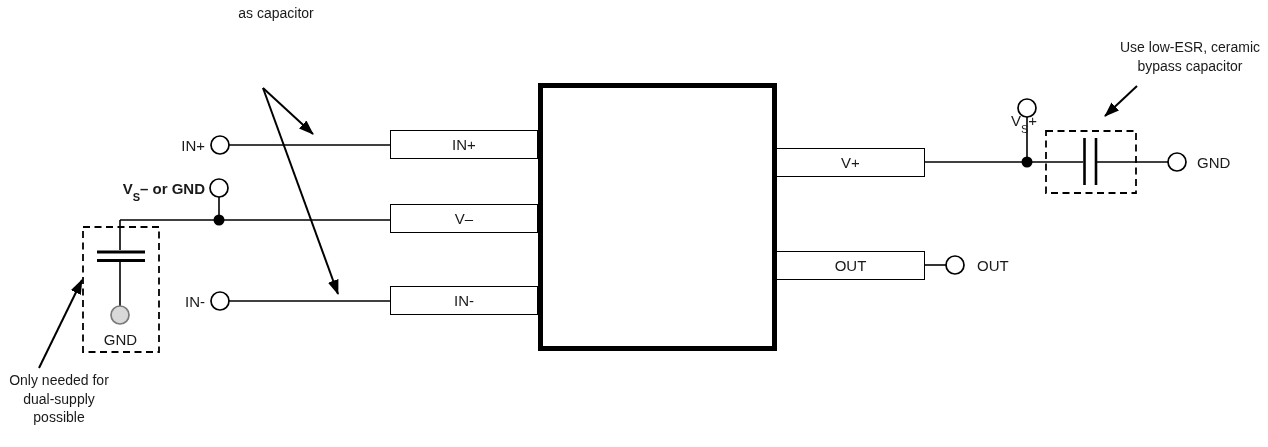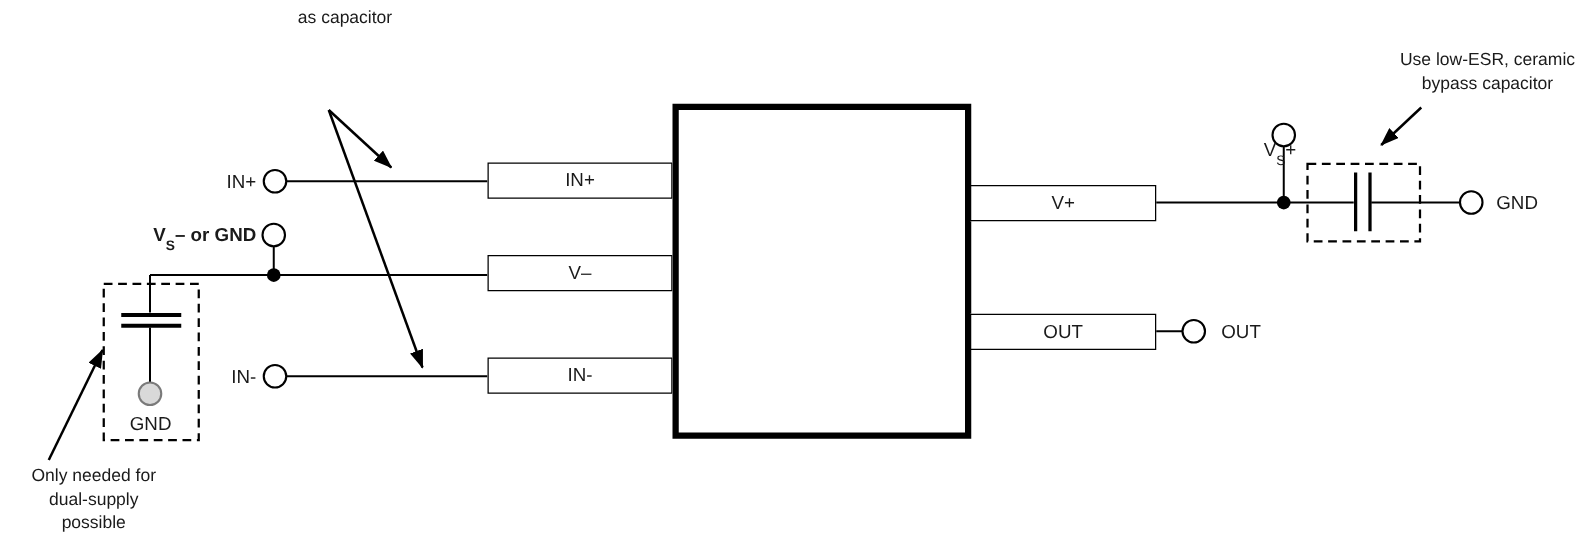--- a/index.html
+++ b/index.html
@@ -129,21 +129,21 @@
 
   <div class="note" style="left:176px;top:4px;width:200px;">
     <div>as capacitor</div>
   </div>
 
   <div class="note" style="left:1080px;top:38px;width:220px;">
     <div>Use low-ESR, ceramic</div>
     <div>bypass capacitor</div>
   </div>
 
-  <div class="note" style="left:16px;top:371px;width:118px;">
+  <div class="note" style="left:0px;top:371px;width:118px;">
     <div>Only needed for</div>
     <div>dual-supply</div>
     <div>possible</div>
   </div>
 
   <div class="lbl right" style="left:120px;top:138px;width:85px;">
     <span>IN+</span>
   </div>
 
   <div class="lbl right" style="left:85px;top:181px;width:120px;font-weight:bold;">

